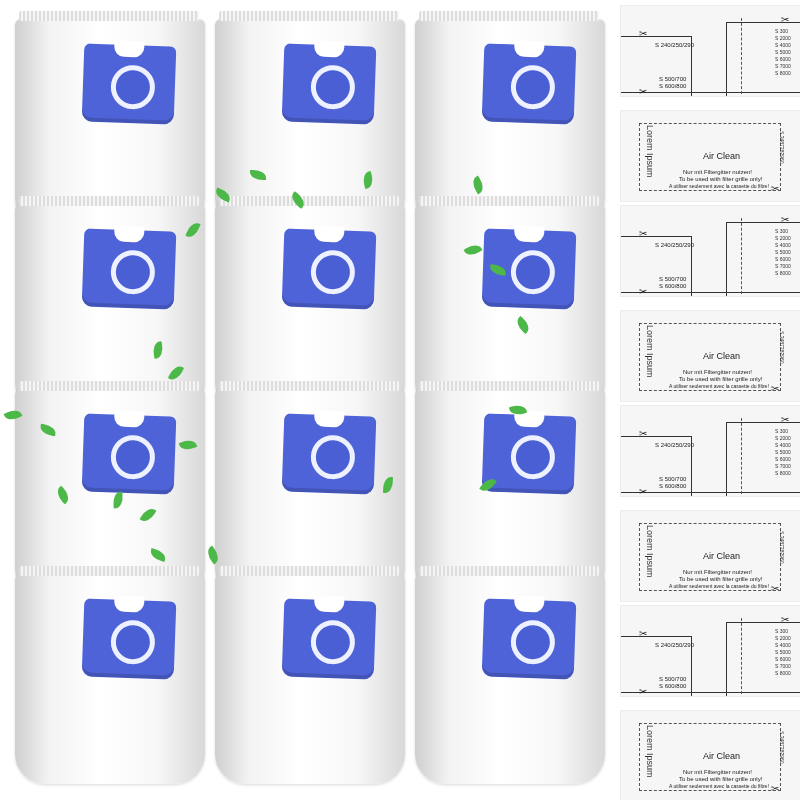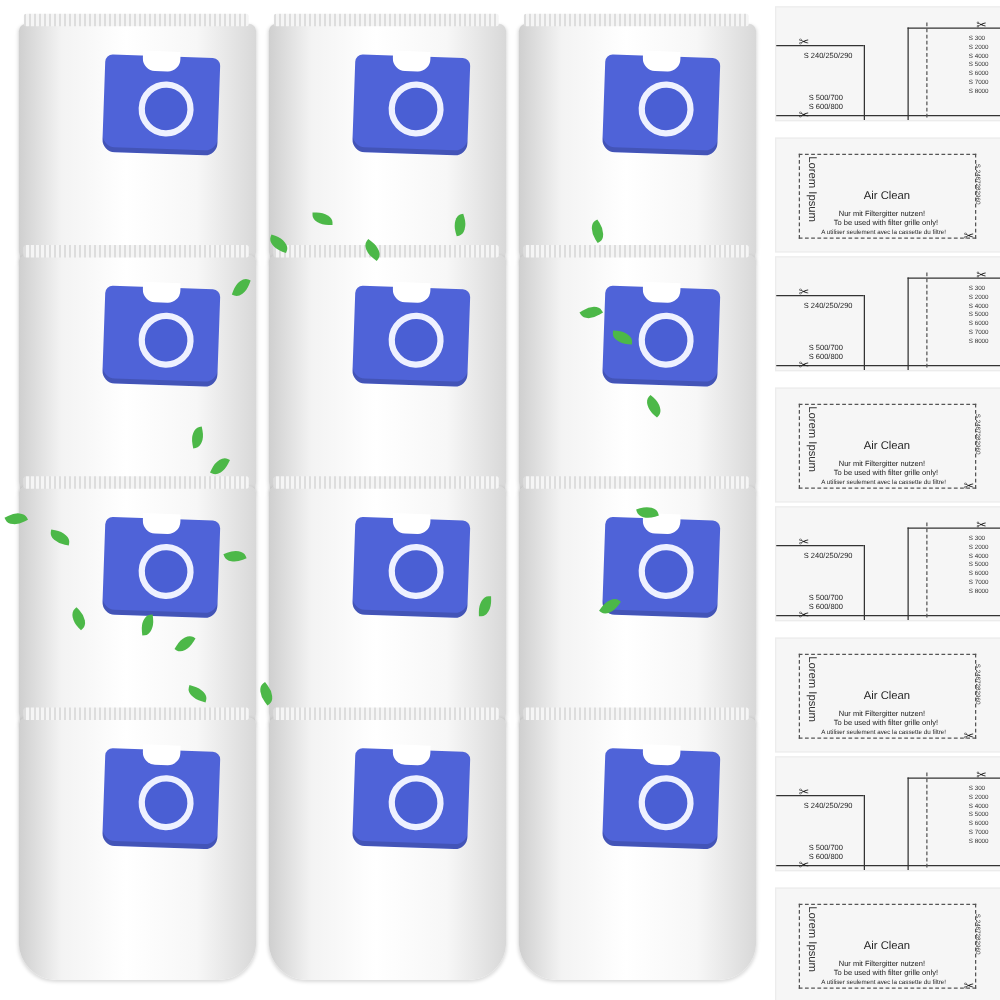--- a/index.html
+++ b/index.html
@@ -13,21 +13,21 @@
     background:repeating-linear-gradient(90deg,#ddd 0 2px,#f5f5f5 2px 4px);border-radius:2px;}
   .collar{position:absolute;left:78px;top:40px;width:92px;height:78px;background:#4f63d8;border-radius:6px 6px 10px 10px;
     transform:rotate(2deg);box-shadow:inset 0 -4px 0 rgba(0,0,0,.15);}
   .collar::before{content:"";position:absolute;left:30px;top:-4px;width:30px;height:16px;background:#fff;border-radius:0 0 10px 10px;}
   .ring{position:absolute;left:28px;top:20px;width:34px;height:34px;border-radius:50%;border:5px solid #eef1ff;background:#4a5fd4;}
   .leaf{position:absolute;width:16px;height:10px;background:#4cb848;border-radius:0 80% 0 80%;}
   .filters{position:absolute;left:620px;top:0;width:180px;height:800px;}
   .fcard{position:absolute;left:0;width:180px;height:90px;background:#f6f6f6;border:1px solid #ececec;}
   .fline{position:absolute;background:#333;}
   .fdash{position:absolute;border:1px dashed #555;}
-  .ftxt{position:absolute;font-size:6px;color:#222;white-space:nowrap;}
+  .ftxt{position:absolute;font-size:6px;color:#222;white-space:nowrap;margin-left:12px;}
   .ac-title{font-size:9px;}
   .lorem{position:absolute;font-size:9px;color:#333;transform:rotate(90deg);transform-origin:left top;white-space:nowrap;}
   .code{position:absolute;font-size:5px;color:#333;transform:rotate(90deg);transform-origin:left top;white-space:nowrap;}
   .scissor{position:absolute;font-size:10px;color:#222;}
 </style>
 </head>
 <body>
 
 <div class="bags" id="bags">
     <div class="bag" style="left: 5px; top: 5px;">

